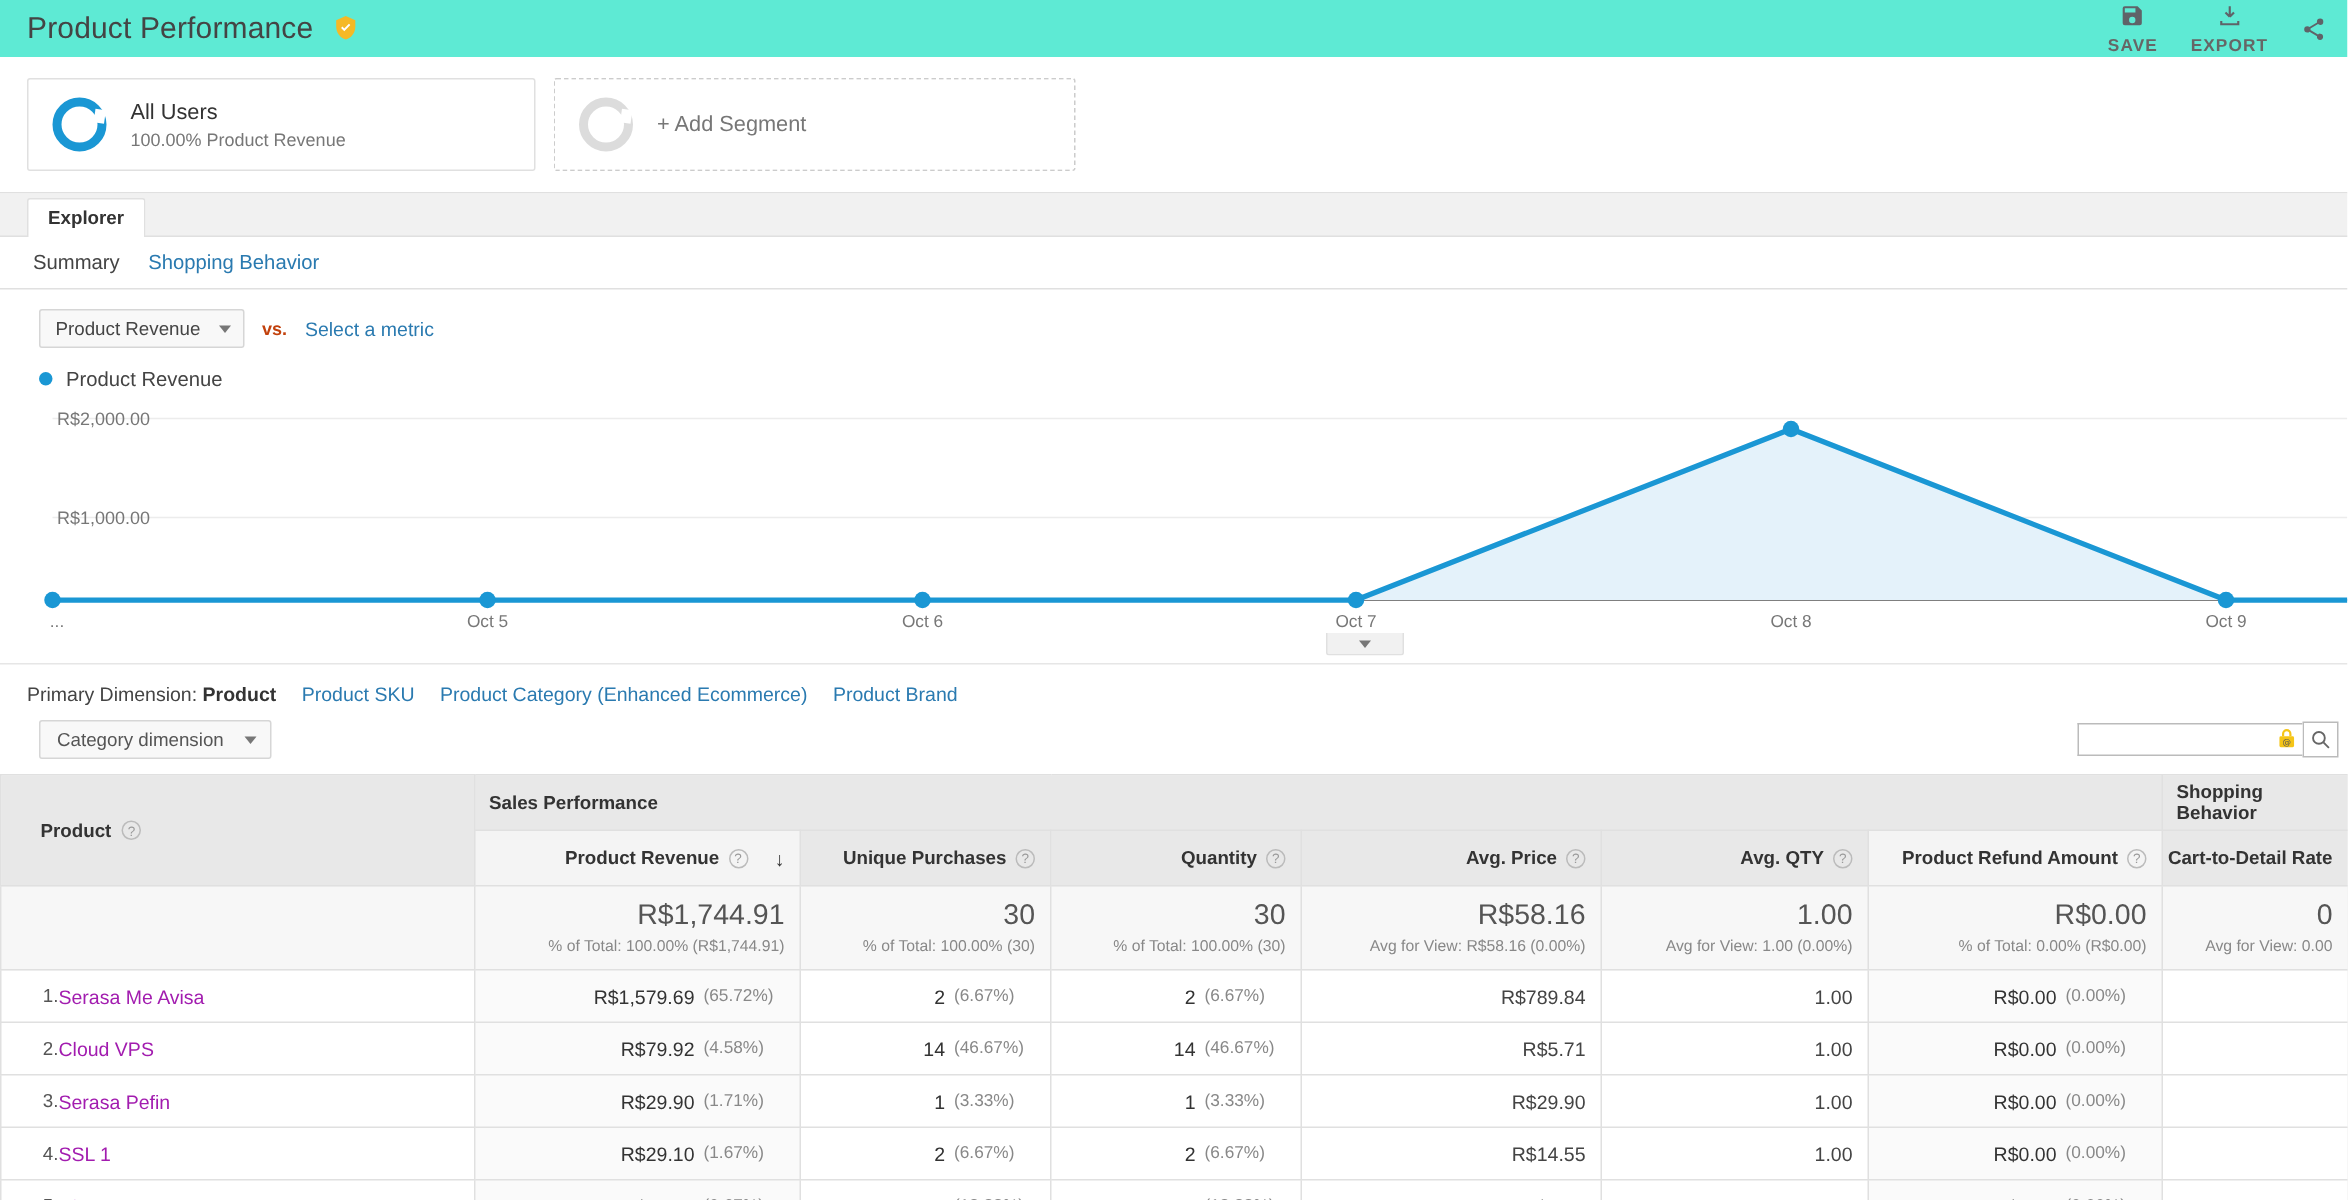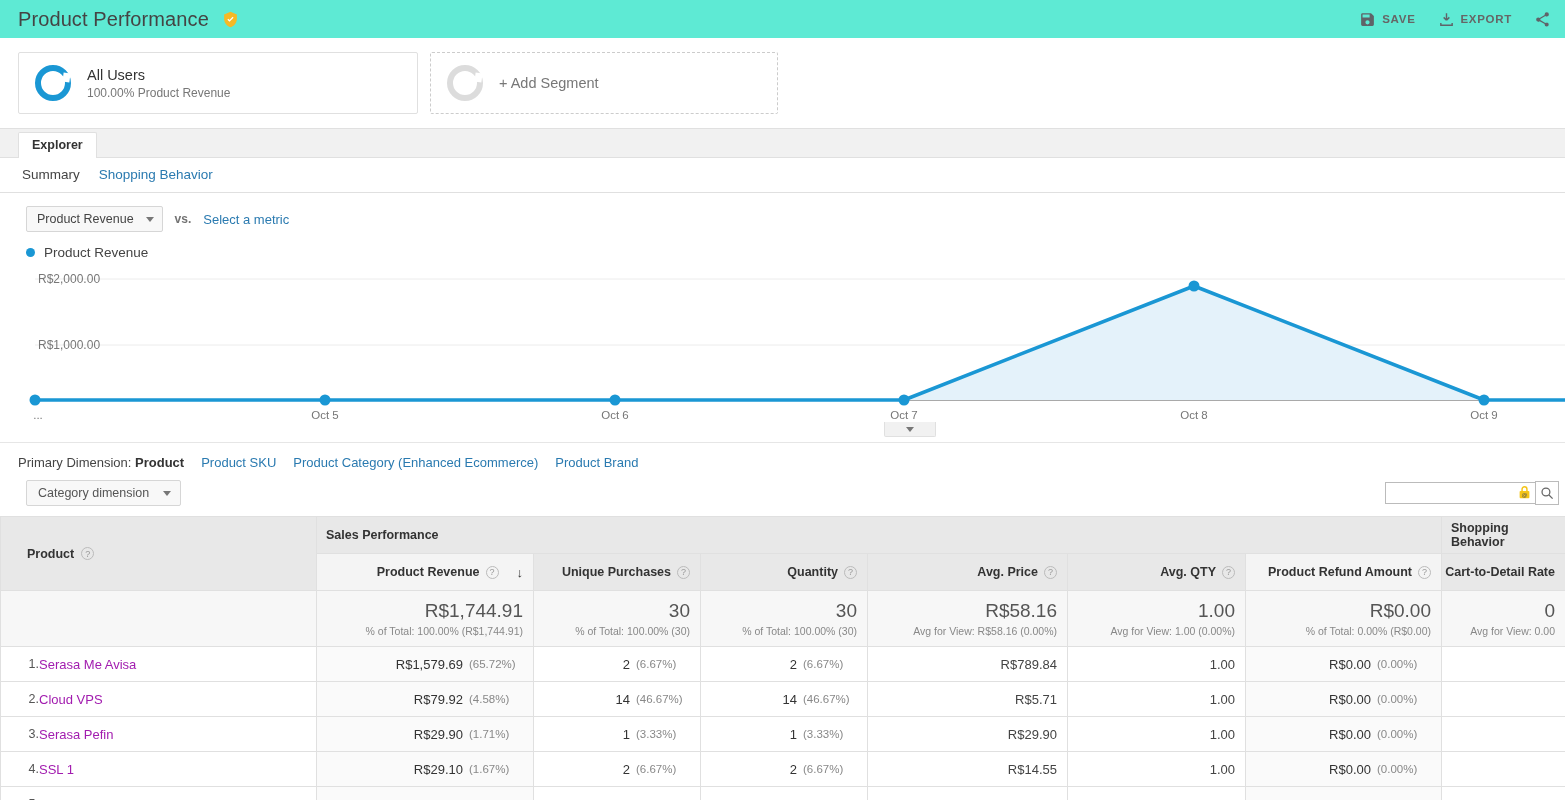--- a/index.html
+++ b/index.html
@@ -8,27 +8,27 @@
     width:1565px; height:800px; overflow:hidden;
     font-family:"Liberation Sans", sans-serif;
     font-size:13px; color:#444; background:#fff;
   }
 
   
   .topbar { height:38px; background:#5eead4; display:flex; align-items:center; padding:0 14px 0 18px; }
   .page-title { font-size:20px; color:#444; font-weight:normal; letter-spacing:.1px; }
   .verified { display:inline-block; width:17px; height:17px; margin-left:7px; vertical-align:-2px; }
   .topbar-spacer { flex:1; }
-  .tb-action { display:flex; align-items:center; gap:6px; margin-left:22px; cursor:pointer; }
+  .tb-action { display:flex; align-items:center; gap:6px; margin-left:22px; cursor:pointer;flex-direction:column; }
   .tb-action .lbl { font-size:11.5px; color:#666; letter-spacing:.7px; font-weight:bold; }
   .tb-action svg { display:block; }
 
   
   .segbar { background:#fff; border-bottom:1px solid #e0e0e0; padding:14px 0 14px 18px; display:flex; gap:12px; }
-  .seg-card { width:400px; height:62px; border:1px solid #e0e0e0; background:#fff; border-radius:2px;
+  .seg-card { width:339px; height:62px; border:1px solid #e0e0e0; background:#fff; border-radius:2px;
               display:flex; align-items:center; padding:0 16px; gap:16px; cursor:pointer; }
   .seg-card.add { border:1px dashed #ccc; width:348px; }
   .donut { width:36px; height:36px; border-radius:50%; border:6px solid #1a97d4; position:relative; flex:none; }
   .donut::after { content:""; position:absolute; width:7px; height:9px; background:#fff; right:-5px; top:2px; transform:rotate(8deg); }
   .donut.grey { border-color:#dcdcdc; }
   .seg-name { font-size:14.5px; color:#333; }
   .seg-sub { font-size:12px; color:#777; margin-top:3px; }
   .seg-add-lbl { font-size:14.5px; color:#777; }
 
   
@@ -38,21 +38,21 @@
 
   .subtabs { background:#fff; border-bottom:1px solid #e0e0e0; padding:9px 0 10px 22px; display:flex; gap:19px; }
   .subtab { font-size:13.5px; color:#2a7ab0; cursor:pointer; }
   .subtab.active { color:#444; cursor:default; }
 
   
   .metricrow { padding:13px 0 0 26px; display:flex; align-items:center; gap:12px; }
   .select-box { border:1px solid #d6d6d6; background:#f8f8f8; border-radius:2px; height:26px; min-width:110px;
                 display:flex; align-items:center; padding:0 8px 0 10px; gap:12px; font-size:12.5px; color:#444; cursor:pointer; }
   .caret { width:0;height:0;border-left:4px solid transparent;border-right:4px solid transparent;border-top:5px solid #777; }
-  .vs { font-size:12px; font-weight:bold; color:#737373;text-align:center; }
+  .vs { font-size:12px; font-weight:bold; color:#c2410c;text-align:center; }
   .link { color:#2a7ab0; font-size:13px; cursor:pointer; }
 
   .legendrow { padding:13px 0 0 26px; display:flex; align-items:center; gap:9px; }
   .legend-dot { width:9px;height:9px;border-radius:50%;background:#1a97d4; }
   .legend-lbl { font-size:13.5px; color:#444; }
 
   
   .chartwrap { position:relative; height:150px; margin-top:12px; }
   .chart-svg { display:block; }
   .ylabel { position:absolute; font-size:12px; color:#777; left:38px; }

